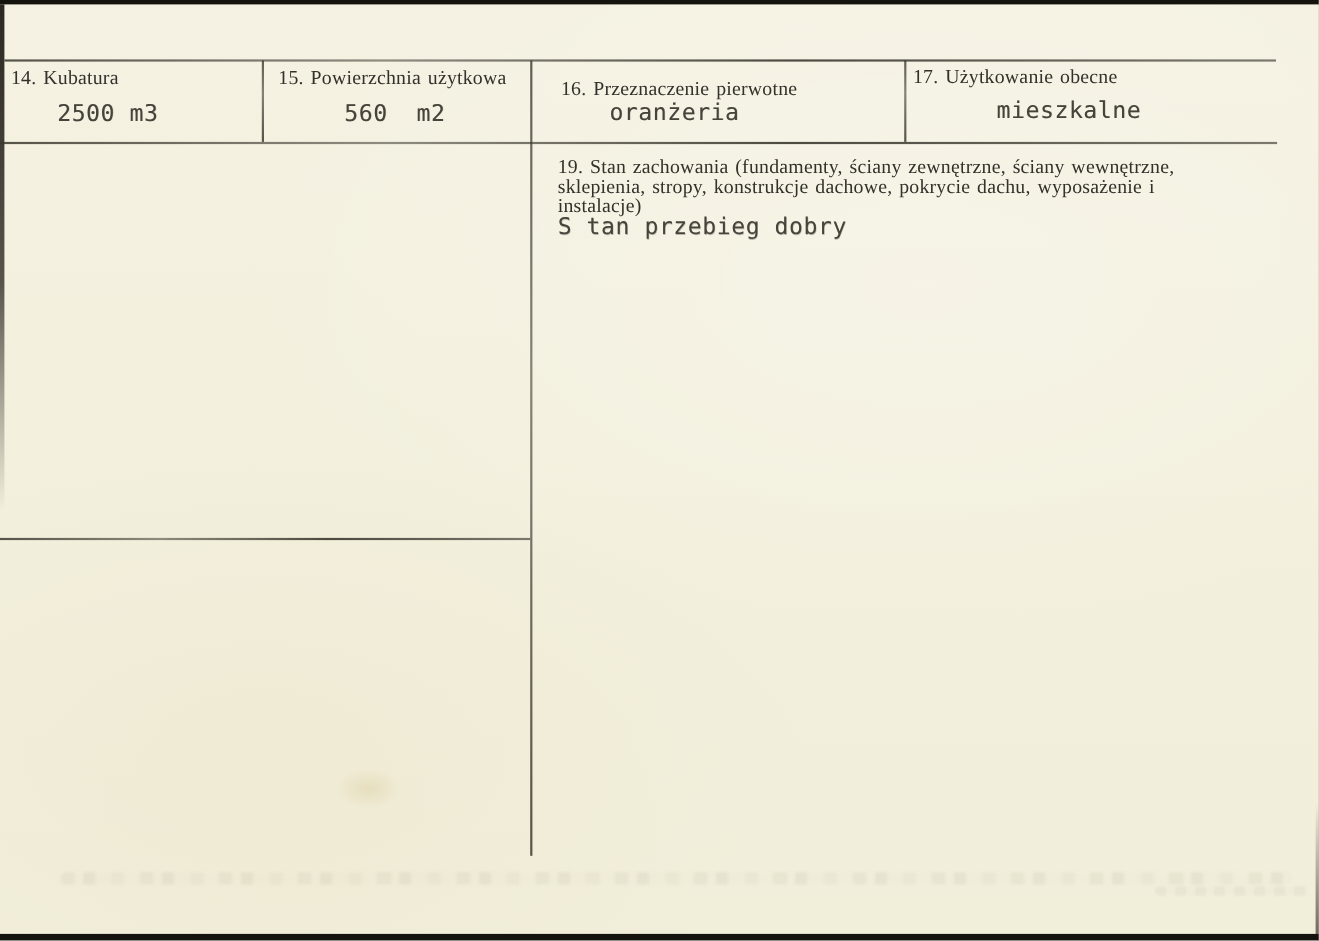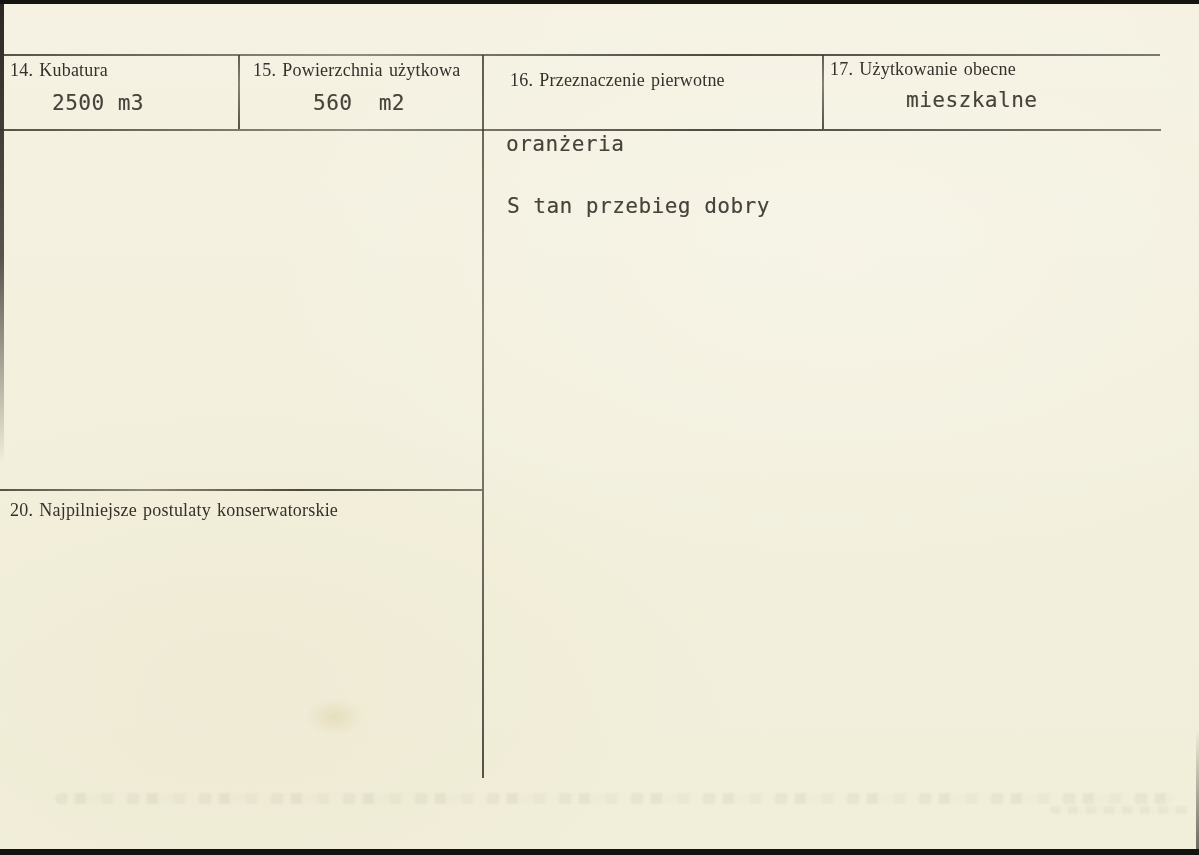--- a/index.html
+++ b/index.html
@@ -40,21 +40,21 @@
   .l17{left:830px;top:60px;}
   .l18{left:10px;top:148px;width:462px;}
   .l19{left:507px;top:142px;width:572px;}
   .l20{left:10px;top:501px;}
   
   .typed{position:absolute;font-family:"DejaVu Sans Mono", monospace;font-size:21px;
     letter-spacing:0.5px;color:#46433b;white-space:pre;
     text-shadow:0.4px 0.4px 0 rgba(70,67,59,0.35);}
   .v14{left:52px;top:91px;}
   .v15{left:313px;top:91px;}
-  .v16{left:506px;top:90px;margin-top:42px;}
+  .v16{left:554px;top:90px;}
   .v17{left:906px;top:88px;}
   .v19{left:507px;top:194px;}
   .v20{left:49px;top:541px;}
   
   .stain{position:absolute;left:295px;top:692px;width:80px;height:50px;border-radius:50%;
     background:radial-gradient(closest-side, rgba(205,186,128,0.28), rgba(205,186,128,0) 75%);}
   .ghost-line{position:absolute;left:55px;top:793px;width:1120px;height:11px;border-radius:6px;
     opacity:0.55;filter:blur(1.3px);
     background:repeating-linear-gradient(90deg,
       rgba(118,112,92,0.14) 0 12px, rgba(118,112,92,0.02) 12px 20px,
@@ -87,21 +87,21 @@
   <div class="label l15"><span>15.</span> <span>Powierzchnia użytkowa</span></div>
   <div class="typed v15">560  m2</div>
 
   <div class="label l16"><span>16.</span> <span>Przeznaczenie pierwotne</span></div>
   <div class="typed v16">oranżeria</div>
 
   <div class="label l17"><span>17.</span> <span>Użytkowanie obecne</span></div>
   <div class="typed v17">mieszkalne</div>
 
 
+  <div class="label l19"><span>19.</span> <span>Stan zachowania (fundamenty, ściany zewnętrzne, ściany wewnętrzne, sklepienia, stropy, konstrukcje dachowe, pokrycie dachu, wyposażenie i instalacje)</span></div>
   <div class="typed v19">S tan przebieg dobry</div>
 
-  <div class="label l20"><span>20.</span> <span>Najpilniejsze postulaty konserwatorskie</span></div>
 
   <div class="stain"></div>
   <div class="ghost-line"></div>
   <div class="ghost-line2"></div>
 
 </div>
 
 </body></html>

